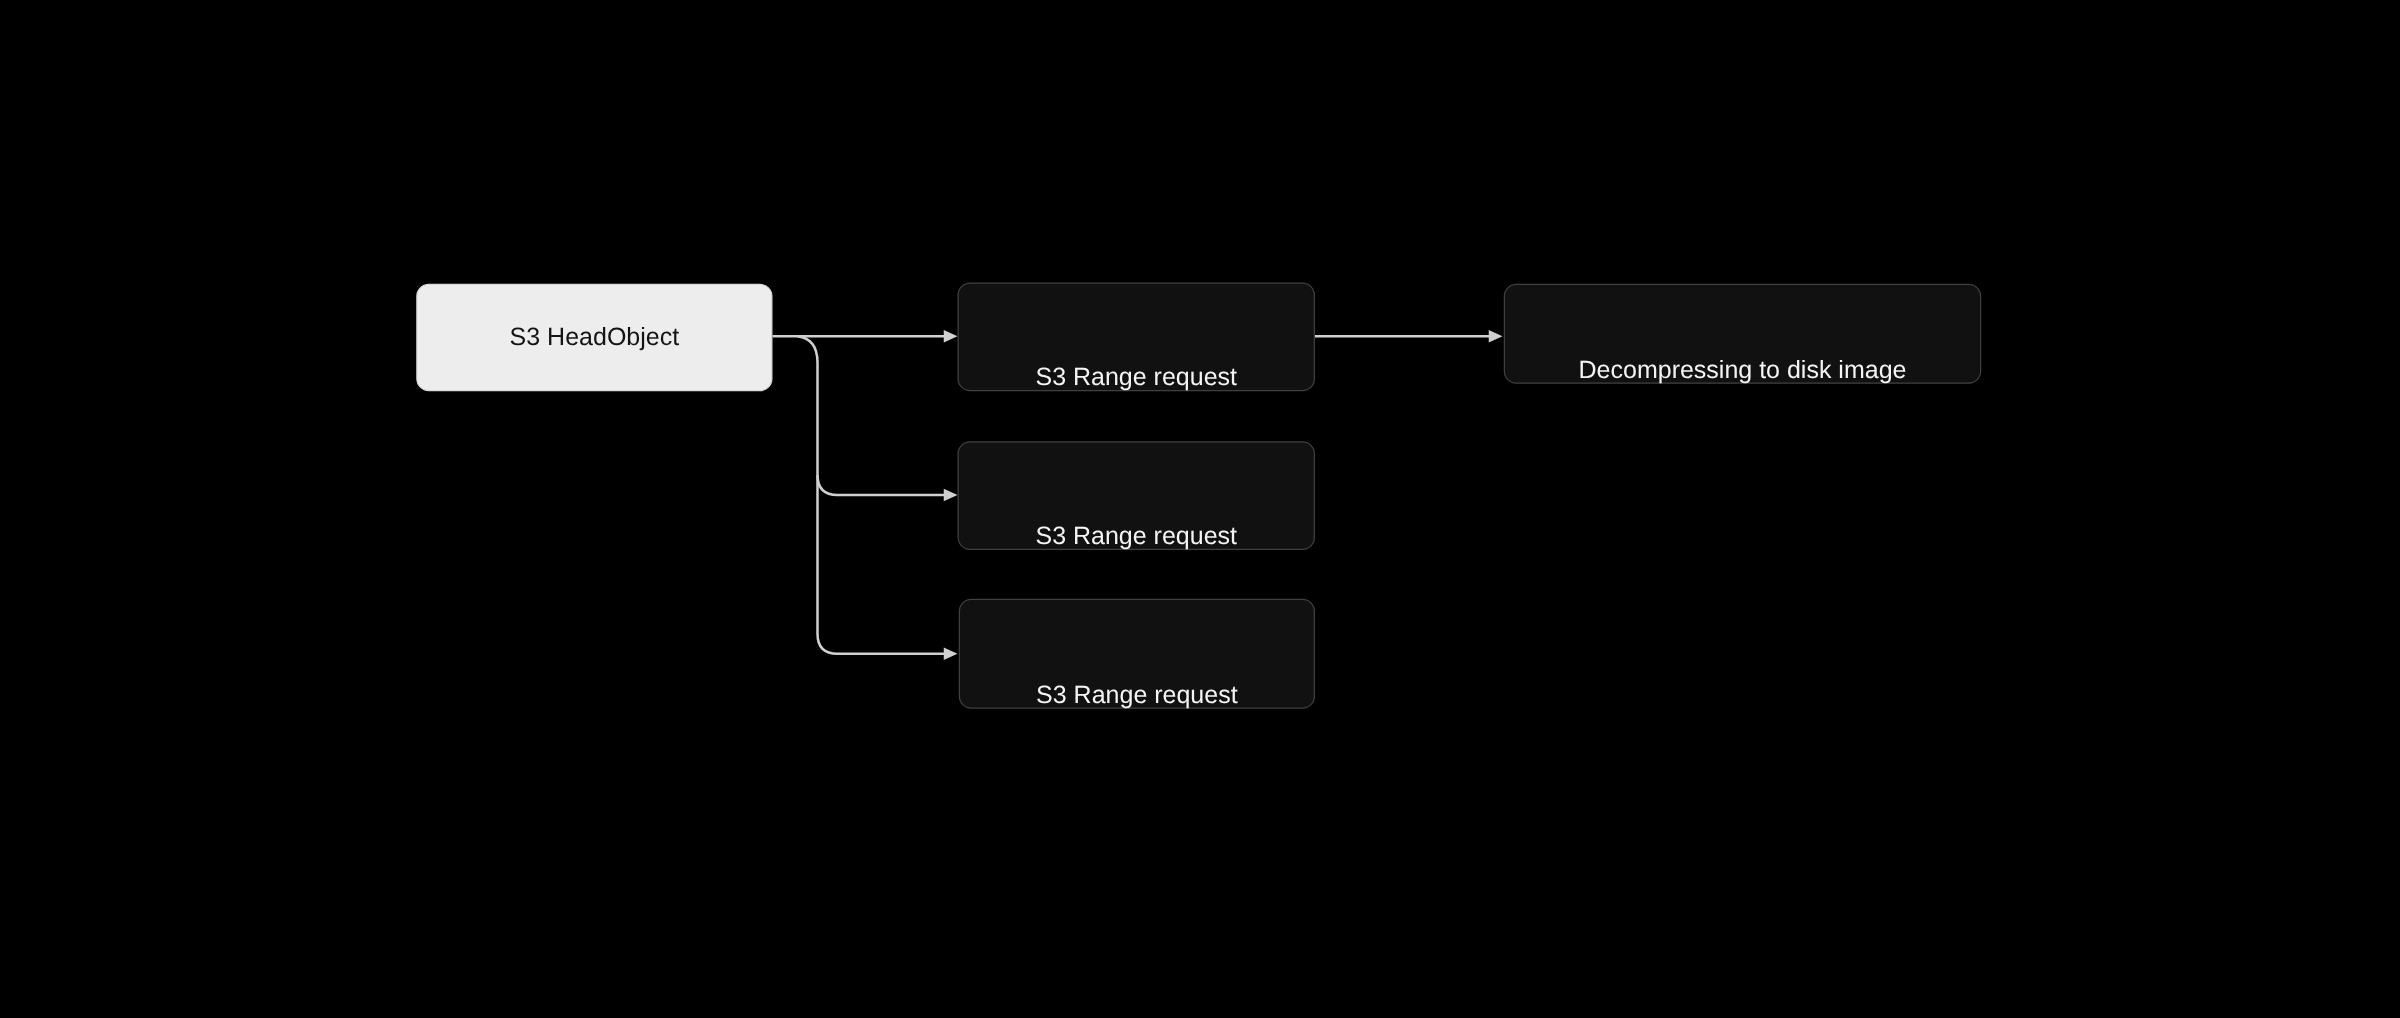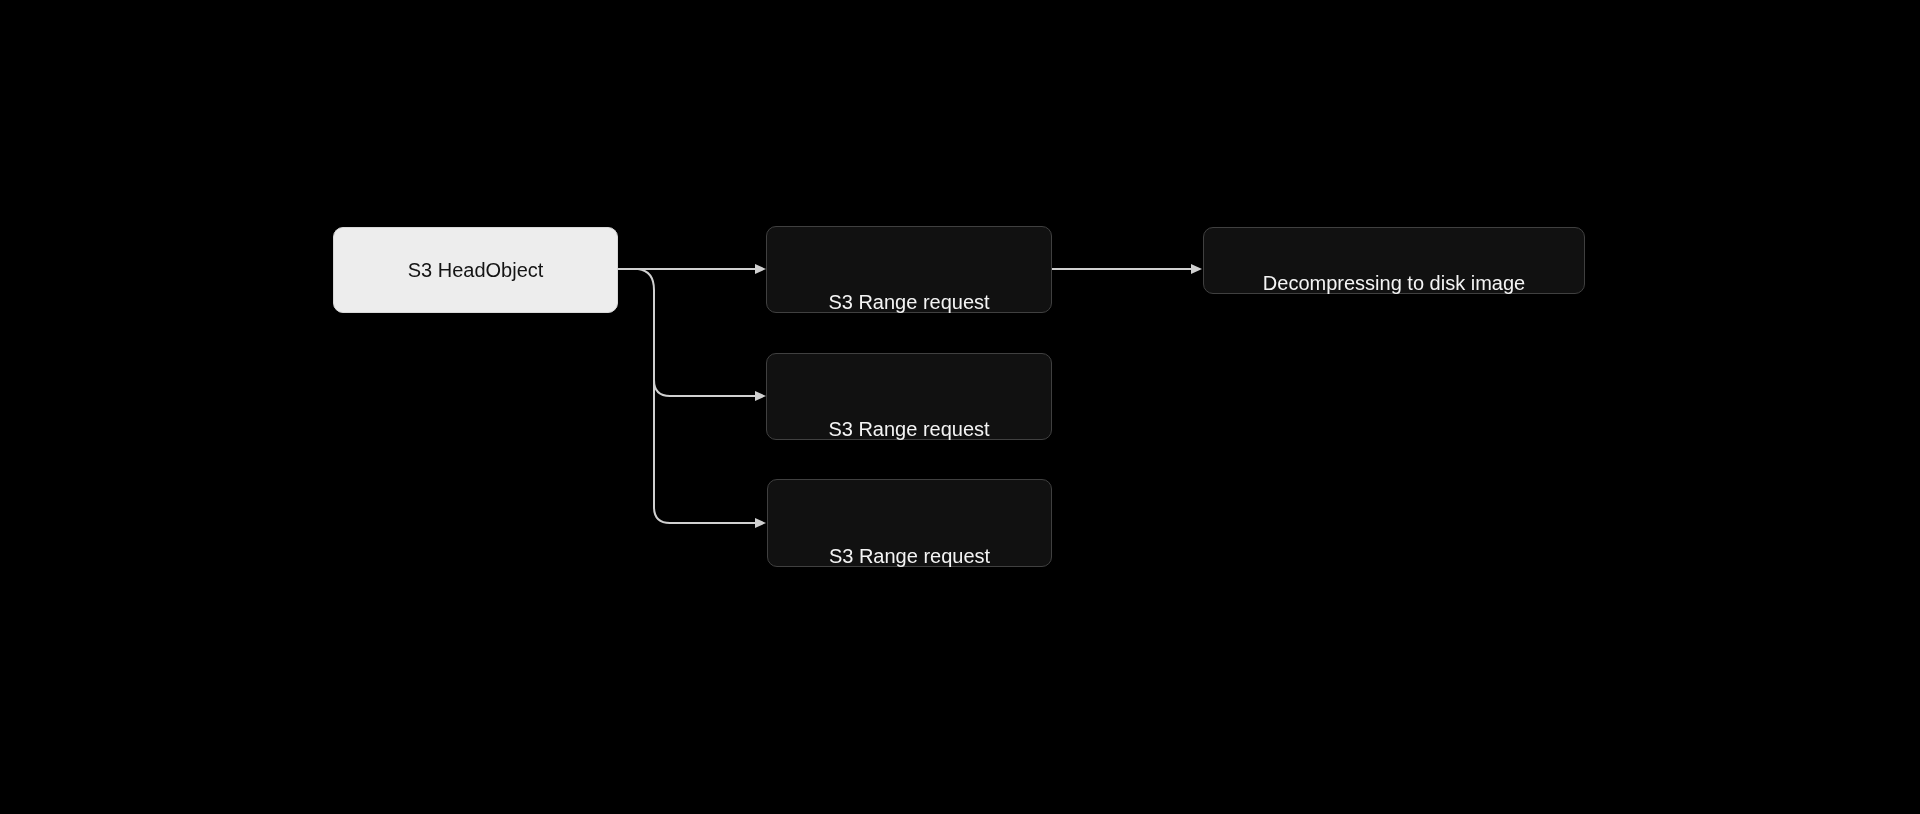--- a/index.html
+++ b/index.html
@@ -56,21 +56,21 @@
   }
   .node--light {
     background: var(--node-light-fill);
     border: 1px solid var(--node-light-border);
     color: var(--node-light-text);
   }
   .node--head     { left: 333px;  top: 227px; width: 285px; height: 86px; }
   .node--range-1  { left: 766px;  top: 226px; width: 286px; height: 87px; }
   .node--range-2  { left: 766px;  top: 353px; width: 286px; height: 87px; }
   .node--range-3  { left: 767px;  top: 479px; width: 285px; height: 88px; }
-  .node--decomp   { left: 1203px; top: 227px; width: 382px; height: 67px; }
+  .node--decomp   { left: 1203px; top: 227px; width: 382px; height: 80px; }
 </style>
 </head>
 <body>
 
 <div class="canvas">
 
   <svg class="edges" viewBox="0 0 1920 814" xmlns="http://www.w3.org/2000/svg">
 
     <path d="M 618 269 L 756 269"></path>
     <polygon points="766,269 755,264 755,274"></polygon>

